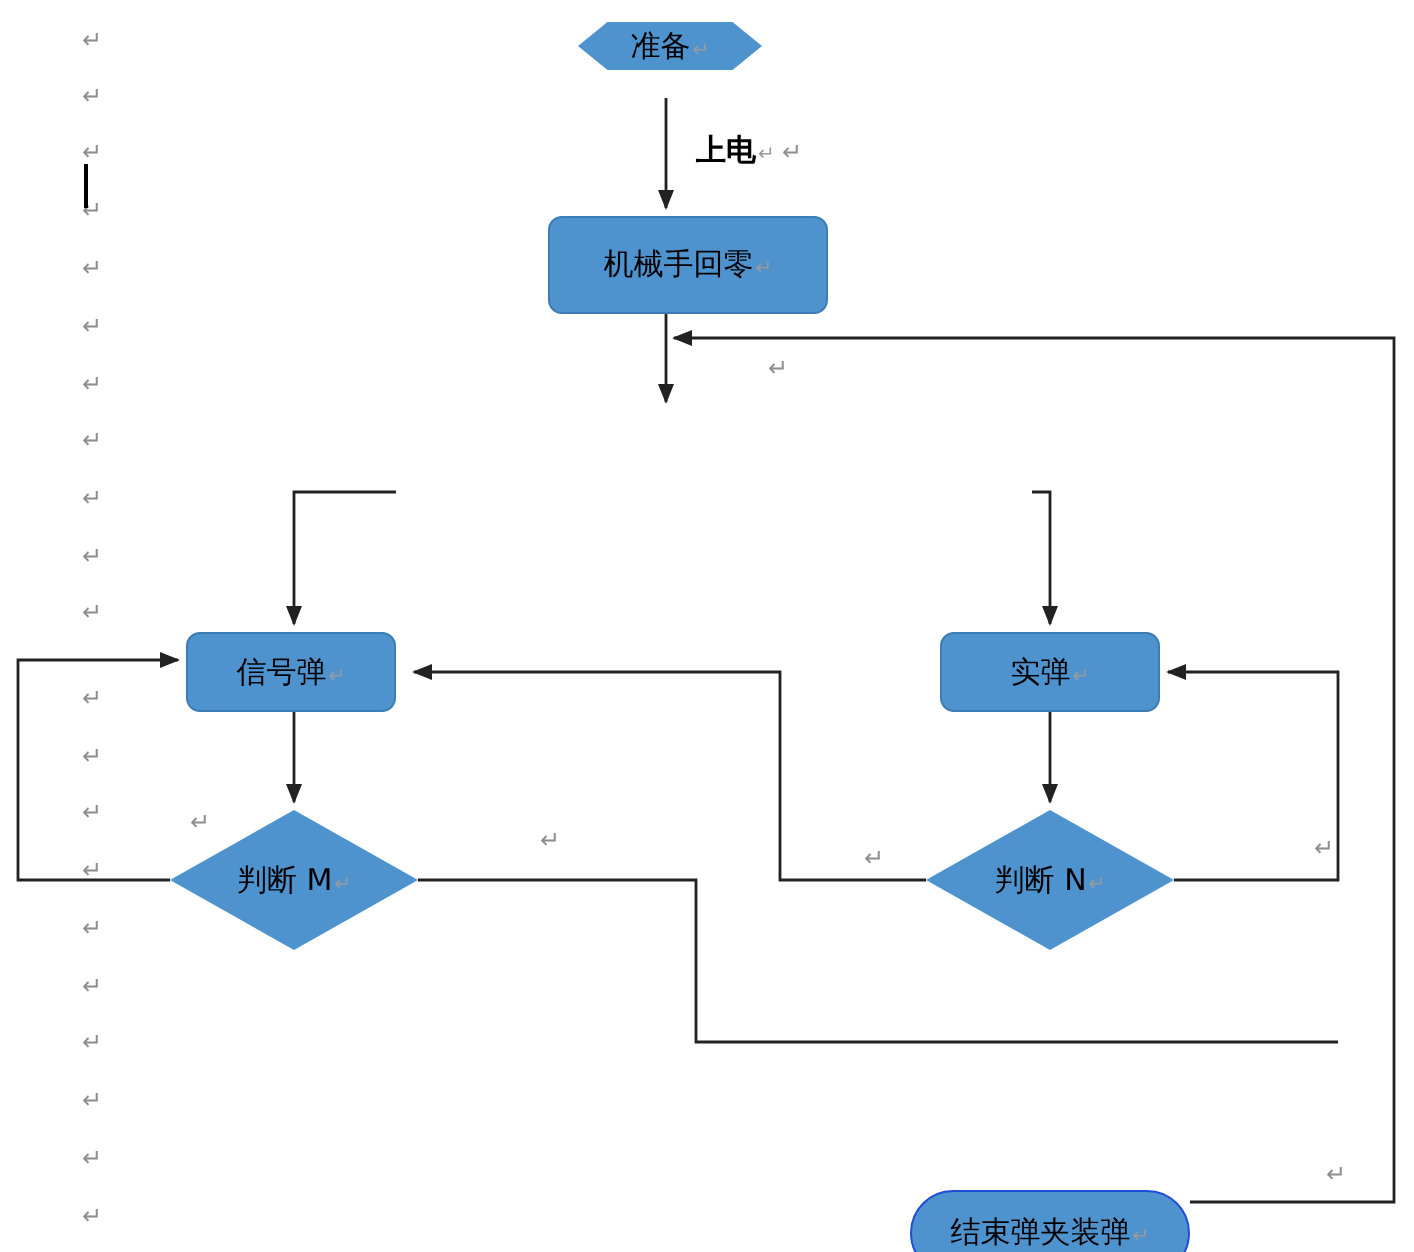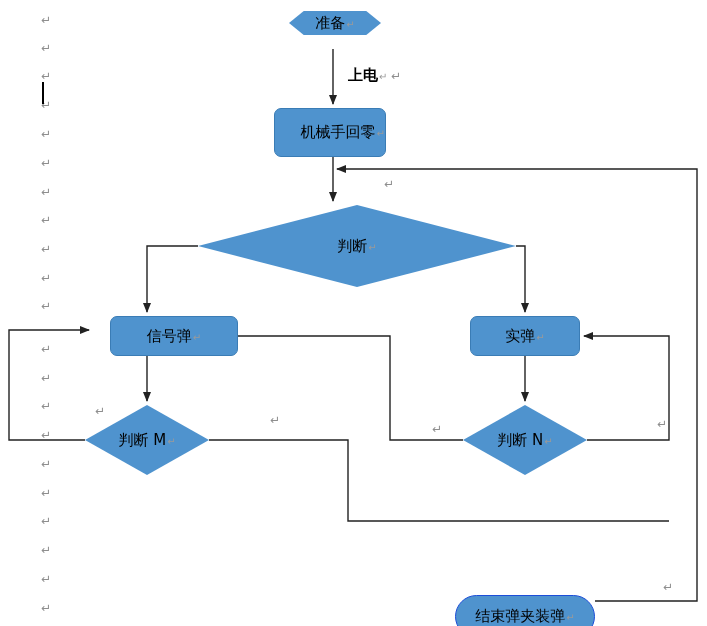--- a/index.html
+++ b/index.html
@@ -106,29 +106,26 @@
 
       <path d="M595,601 L697,601 L697,169 L337,169" marker-end="url(#ah)"></path>
 
     </g>
   </svg>
 
   <div class="node hex" style="left:289px;top:11px;width:92px;height:24px;">
     <span class="lbl"><span>准备</span><span class="pm">↵</span></span>
   </div>
 
-  <div class="node proc" style="left:274px;top:108px;width:112px;height:49px;justify-content:flex-end;">
+  <div class="node proc" style="left:274px;top:108px;width:140px;height:49px;">
     <span class="lbl"><span>机械手回零</span><span class="pm">↵</span></span>
   </div>
 
-  <div class="node dia" style="left:198px;top:205px;width:318px;height:82px;">
-    <span class="lbl"><span>判断</span><span class="pm">↵</span></span>
-  </div>
 
-  <div class="node proc" style="left:110px;top:316px;width:128px;height:40px;">
+  <div class="node proc" style="left:93px;top:316px;width:105px;height:40px;">
     <span class="lbl"><span>信号弹</span><span class="pm">↵</span></span>
   </div>
 
   <div class="node proc" style="left:470px;top:316px;width:110px;height:40px;text-align:center;">
     <span class="lbl"><span>实弹</span><span class="pm">↵</span></span>
   </div>
 
   <div class="node dia" style="left:85px;top:405px;width:124px;height:70px;">
     <span class="lbl"><span>判断 M</span><span class="pm">↵</span></span>
   </div>

